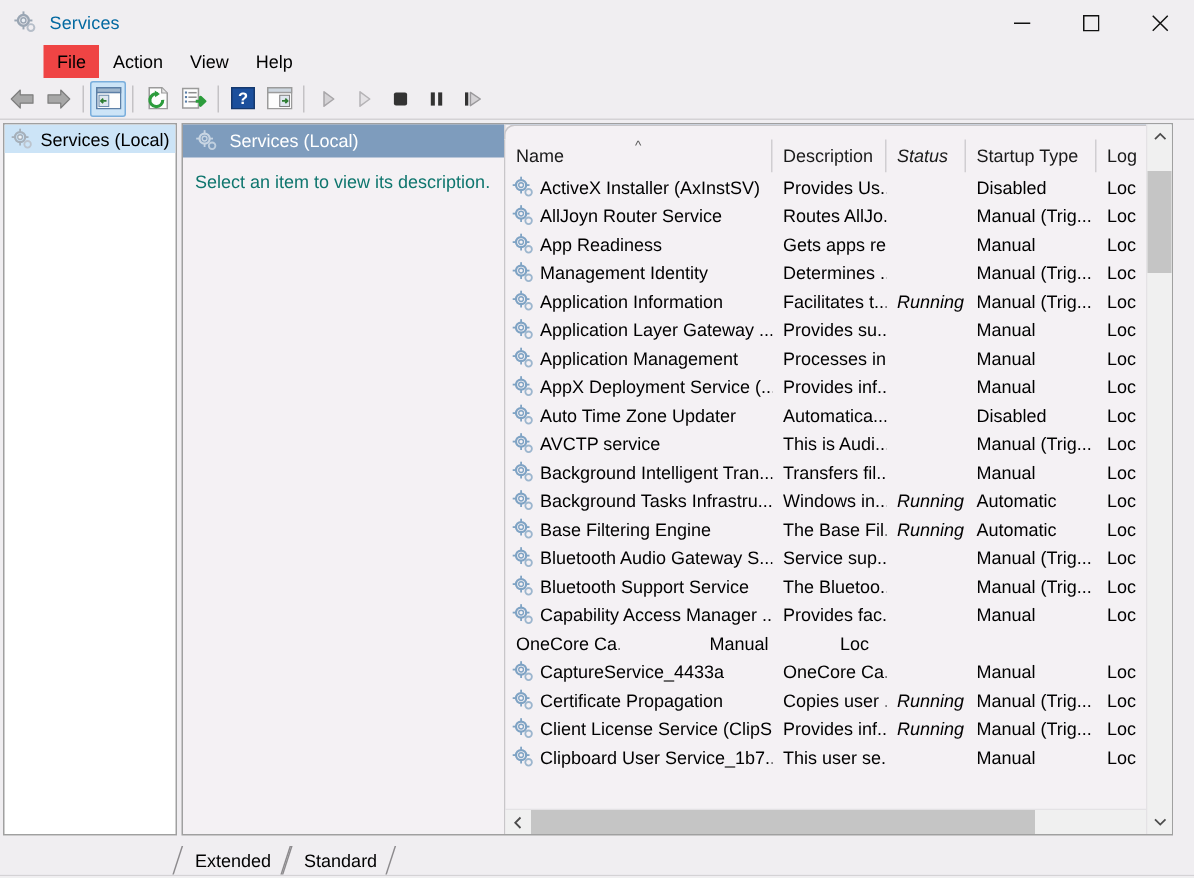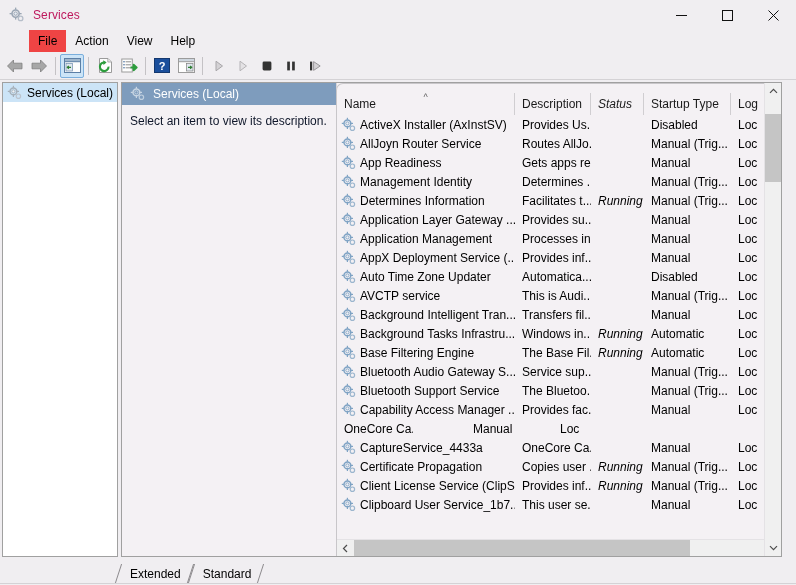--- a/index.html
+++ b/index.html
@@ -23,21 +23,21 @@
   .titlebar {
     height: 30px; flex: 0 0 30px;
     display: flex; align-items: center;
     background: #f0eef1;
   }
   .titlebar .tb-icon {
     width: 16px; height: 16px; margin-left: 9px; margin-right: 8px;
     position: relative; flex: 0 0 16px;
   }
   .titlebar .tb-title {
-    font-size: 12px; color: #be185d; letter-spacing: .1px;
+    font-size: 12px; color: #0369a1; letter-spacing: .1px;
   }
   .titlebar .spacer { flex: 1 1 auto; }
   .winbtn {
     width: 46px; height: 30px;
     display: flex; align-items: center; justify-content: center;
     color: #000;
   }
   .winbtn svg { display:block; }
 
   
@@ -125,21 +125,21 @@
   .cp-band .cb-title { font-size: 12px; color: #ffffff; }
 
   
   .cp-split {
     flex: 1 1 auto; display: flex; min-height: 0;
   }
   .descpane {
     width: 214px; flex: 0 0 214px;
     background: #f4f1f4;
     padding: 8px 8px 0 8px;
-    font-size: 12px; color: #0f172a;
+    font-size: 12px; color: #0f766e;
   }
   .descpane .desc-text { line-height: 16px; }
 
   
   .listwrap {
     flex: 1 1 auto; min-width: 0;
     background: #f4f1f4;
     display: flex; flex-direction: column;
     position: relative;
     border-left: 1px solid #d7d5d8;
@@ -616,21 +616,21 @@
                         <g fill="#7fa3c4">
                           <rect x="5.8" y="0.8" width="1.2" height="2"></rect>
                           <rect x="5.8" y="10" width="1.2" height="2"></rect>
                           <rect x="0.8" y="5.8" width="2" height="1.2"></rect>
                           <rect x="10" y="5.8" width="2" height="1.2"></rect>
                         </g>
                         <g fill="none" stroke="#9cb6ce" stroke-width="1.2">
                           <circle cx="11.4" cy="11.2" r="2.2"></circle>
                         </g>
                       </svg></span>
-                    <span>Determines Information</span>
+                    <span>Application Information</span>
                   </div>
                   <div class="lcell c-desc">Facilitates t...</div>
                   <div class="lcell c-status">Running</div>
                   <div class="lcell c-start">Manual (Trig...</div>
                   <div class="lcell c-logon">Loc</div>
                 </div>
                 <div class="lrow">
                   <div class="lcell name c-name">
                     <span class="svc-icon"><svg width="16" height="16" viewBox="0 0 16 16">
                         <g fill="none" stroke="#7fa3c4" stroke-width="1.5">

